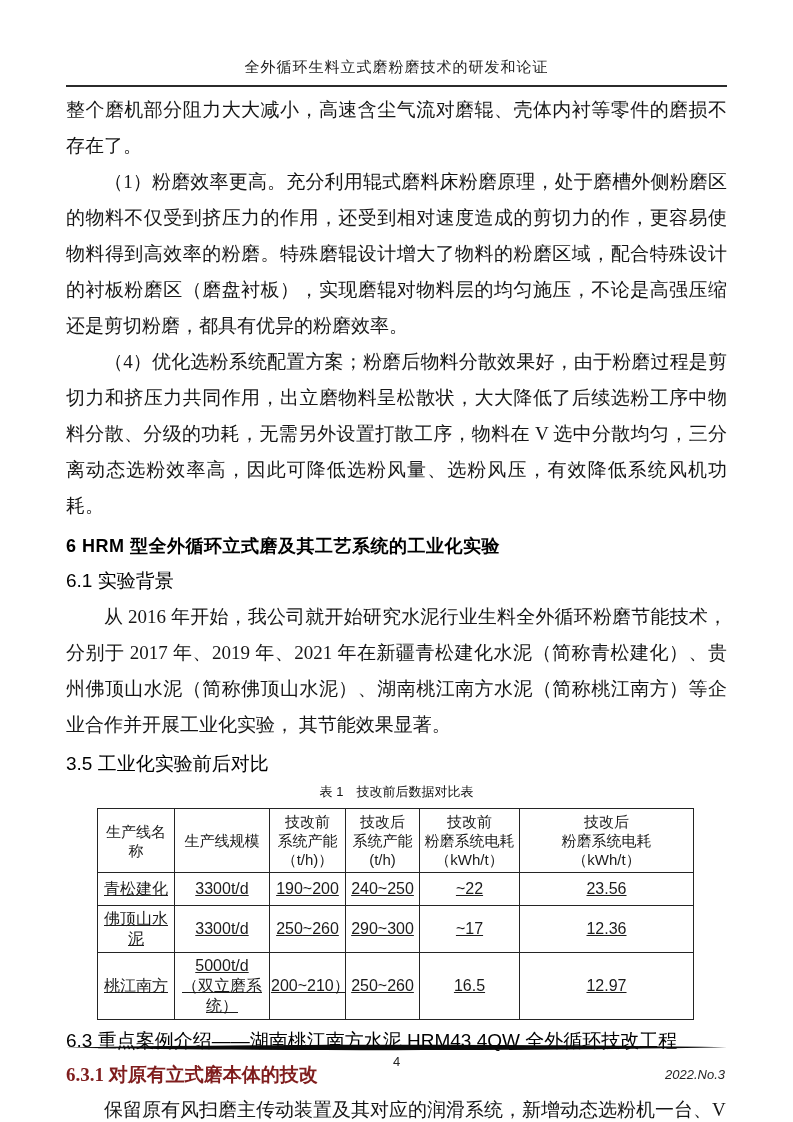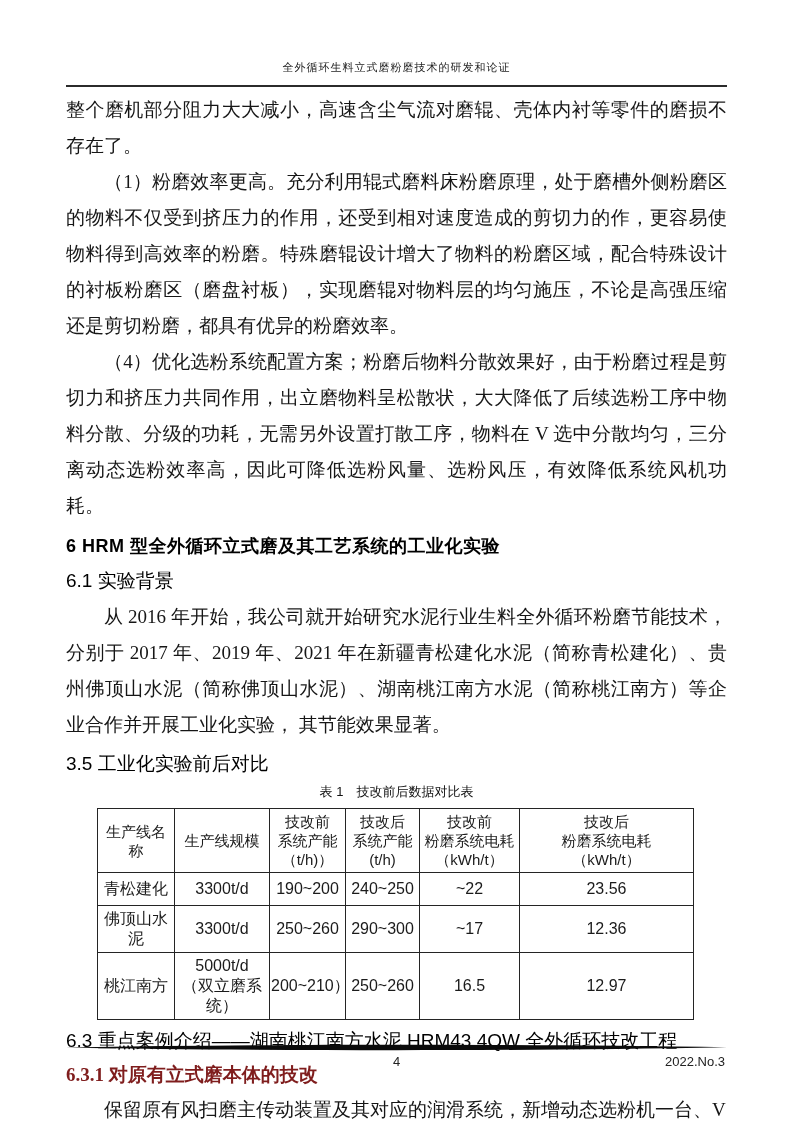--- a/index.html
+++ b/index.html
@@ -10,21 +10,21 @@
     overflow:hidden;
     color:#1b1b1b;
     font-family:"Liberation Serif","DejaVu Serif",serif;
   }
   .content{margin:0 66px;}
 
   
   .doc-title{
     padding-top:56px;
     text-align:center;
-    font-size:11px;
+    font-size:15px;
     line-height:22px;
     letter-spacing:1px;
     color:#222;
   }
   .header-rule{height:2px;background:#2b2b2b;margin-top:7px;}
 
   
   p.body{
     margin:0;
     font-size:19px;
@@ -83,36 +83,37 @@
   }
   .data-table th{
     font-weight:normal;
     font-size:15px;line-height:19px;
     padding:3px 1px;
     height:56px;
   }
   .data-table td{
     font-size:16px;line-height:20px;
     padding:3px 1px;
+    text-decoration:underline;
   }
   .data-table tbody tr.r-short td{height:26px;}
   .data-table tbody tr.r-tall td{height:42px;}
 
   
   .page-footer{position:absolute;left:66px;right:66px;top:1044px;}
   .footer-rule{display:block;width:661px;height:7px;}
   .footer-row{
     position:relative;
     margin-top:2px;
     font-family:"Liberation Sans","DejaVu Sans",sans-serif;
     font-size:13px;line-height:18px;
     color:#222;
   }
   .page-num{display:block;text-align:center;}
-  .issue{position:absolute;right:2px;top:0;}
+  .issue{position:absolute;right:2px;top:13px;font-style:italic;}
 </style>
 </head>
 <body>
 
 <div class="page">
 
   <header>
     <div class="doc-title">全外循环生料立式磨粉磨技术的研发和论证</div>
     <div class="content">
         <div class="header-rule"></div>

